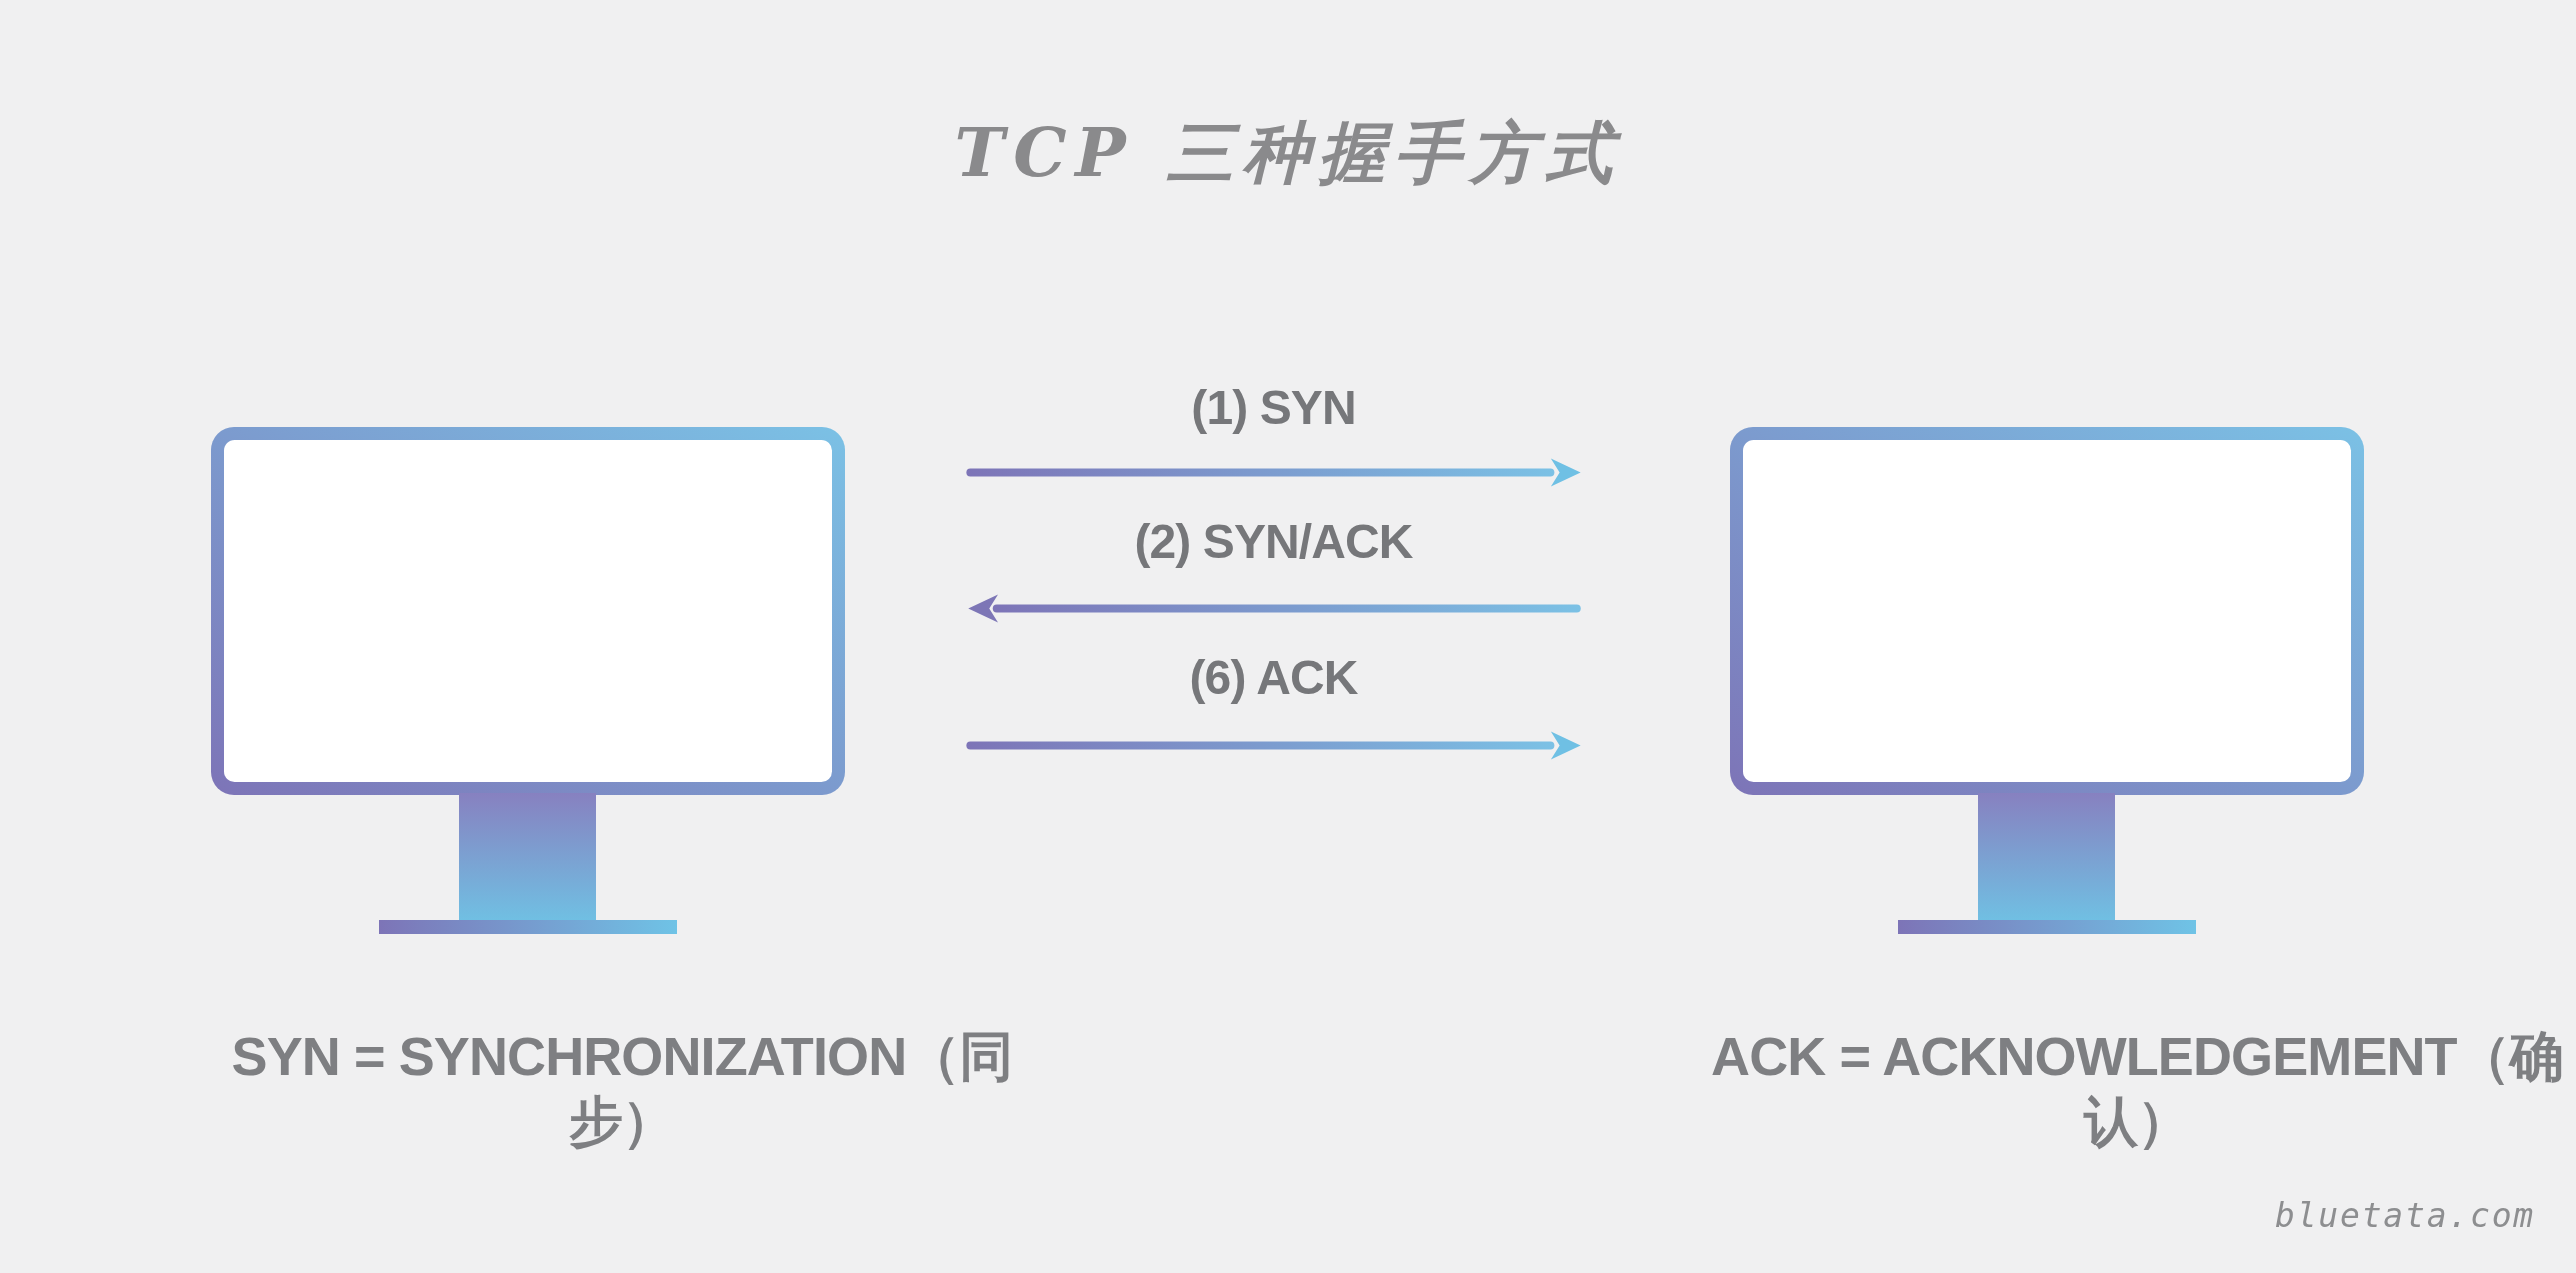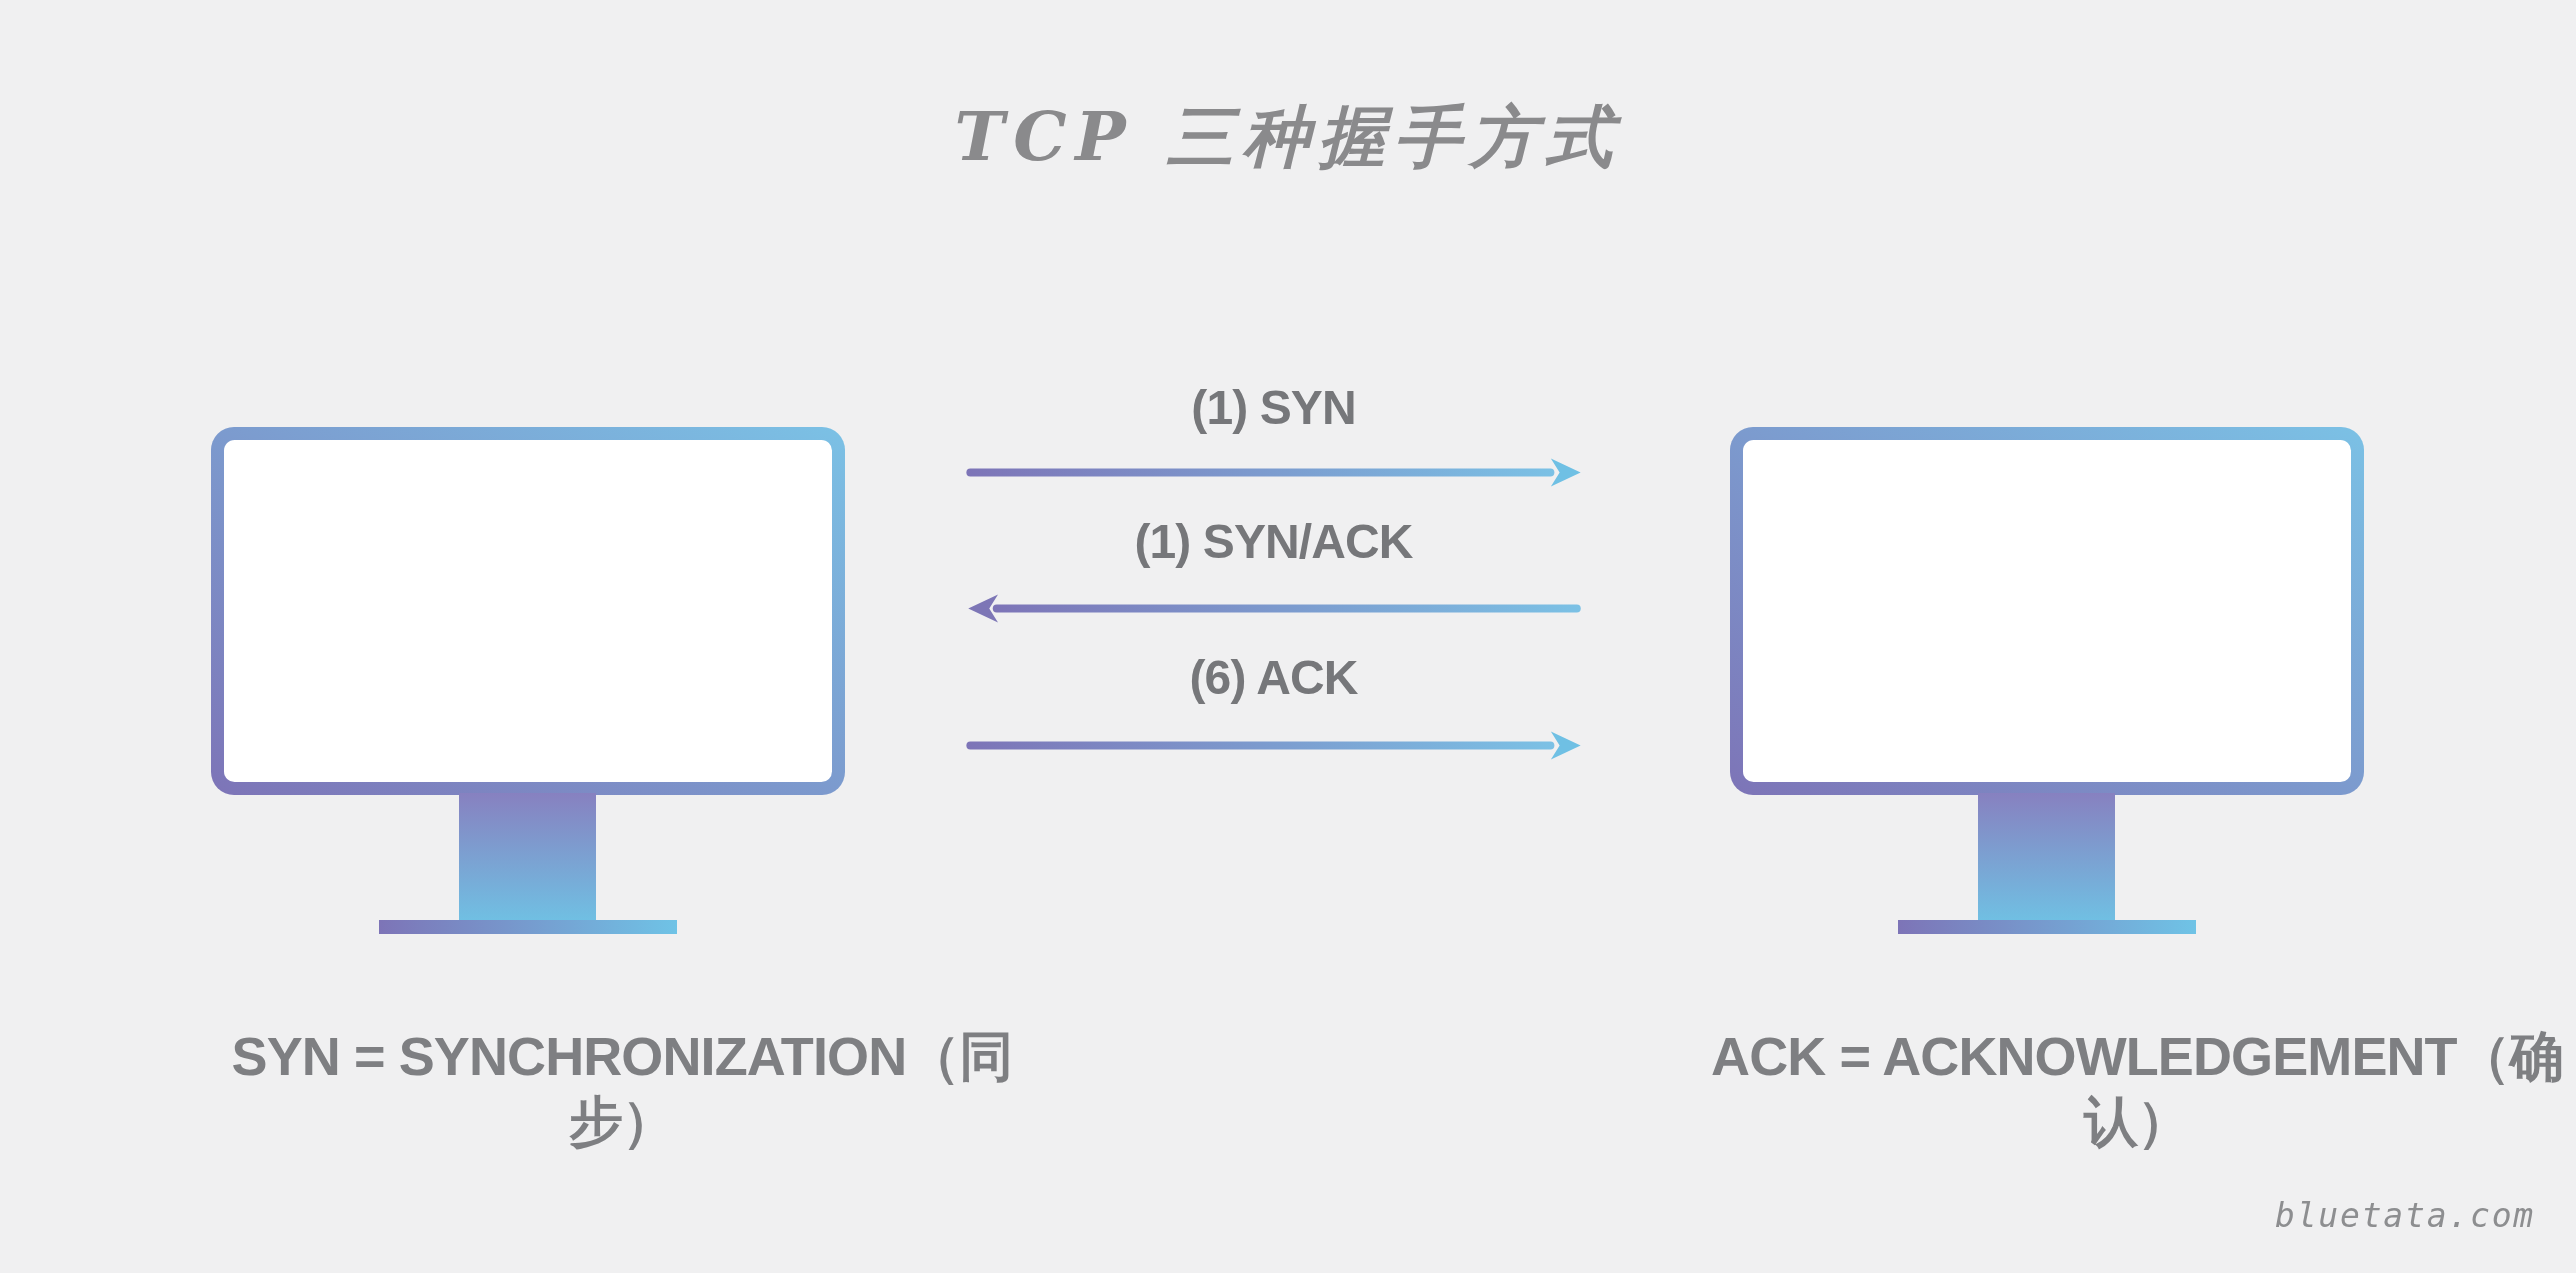--- a/index.html
+++ b/index.html
@@ -12,21 +12,21 @@
     width: 2576px;
     height: 1273px;
     background: var(--background, #f0f0f1);
     overflow: hidden;
     font-family: "Liberation Sans", sans-serif;
   }
 
   
   .title {
     position: absolute;
-    top: 92px;
+    top: 108px;
     left: 0;
     width: 2576px;
     text-align: center;
     font-family: "DejaVu Serif", serif;
     font-style: italic;
     font-weight: bold;
     font-size: 67px;
     letter-spacing: 8.8px;
     color: var(--title-gray, #8a8a8c);
   }
@@ -150,21 +150,21 @@
     <defs>
       <linearGradient id="grad-a1" x1="0" y1="0" x2="1" y2="0">
         <stop offset="0" style="stop-color: var(--grad-purple, #7d74b7)"></stop>
         <stop offset="1" style="stop-color: var(--grad-blue, #7bc1e5)"></stop>
       </linearGradient>
     </defs>
     <rect x="0" y="15.5" width="672" height="9" rx="4.5" fill="url(#grad-a1)"></rect>
     <polygon points="668,4 702,20 668,36 678,20" fill="#6fc0e4"></polygon>
   </svg>
 
-  <div class="step-label step-label-2">(1) SYN/ACK</div>
+  <div class="step-label step-label-2">(2) SYN/ACK</div>
   <svg class="arrow arrow-2" width="619" height="35" viewBox="0 0 700 40" xmlns="http://www.w3.org/2000/svg">
     <defs>
       <linearGradient id="grad-a2" x1="0" y1="0" x2="1" y2="0">
         <stop offset="0" style="stop-color: var(--grad-purple, #7d74b7)"></stop>
         <stop offset="1" style="stop-color: var(--grad-blue, #7bc1e5)"></stop>
       </linearGradient>
     </defs>
     <rect x="28" y="15.5" width="672" height="9" rx="4.5" fill="url(#grad-a2)"></rect>
     <polygon points="34,4 0,20 34,36 24,20" fill="#7d76b6"></polygon>
   </svg>

